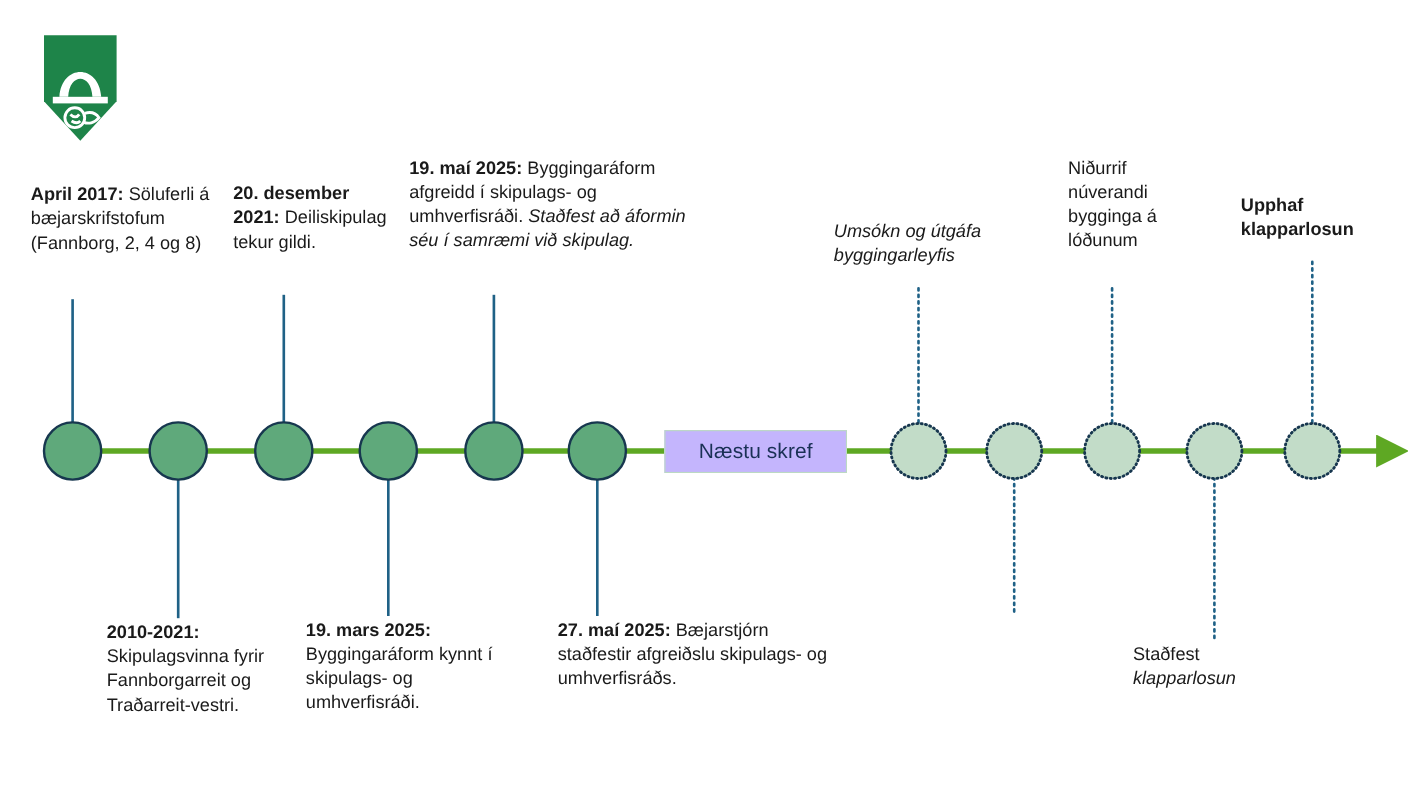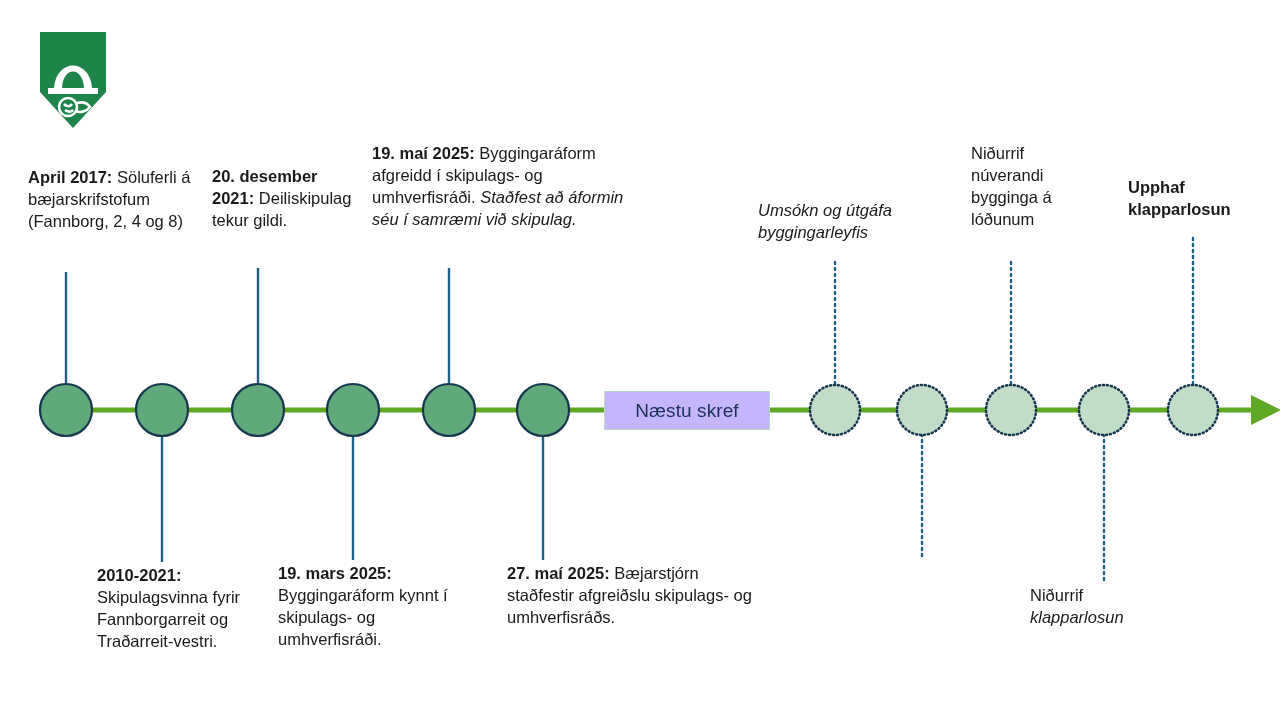--- a/index.html
+++ b/index.html
@@ -145,15 +145,15 @@
 <div class="label lbl-mai19"><span class="hd">19. maí 2025:</span> <span>Byggingaráform afgreidd í skipulags- og umhverfisráði.</span> <span class="it">Staðfest að áformin séu í samræmi við skipulag.</span></div>
 
 <div class="label lbl-mai27"><span class="hd">27. maí 2025:</span><span> Bæjarstjórn staðfestir afgreiðslu skipulags- og umhverfisráðs.</span></div>
 
 <div class="label lbl-umsokn"><span>Umsókn og útgáfa byggingarleyfis</span></div>
 
 <div class="label lbl-adstodu"><span></span></div>
 
 <div class="label lbl-nidurrif"><span>Niðurrif núverandi bygginga á lóðunum</span></div>
 
-<div class="label lbl-jardvinna"><span>Niðurrif</span><br><span class="it">klapparlosun</span></div>
+<div class="label lbl-jardvinna"><span>Staðfest</span><br><span class="it">klapparlosun</span></div>
 
 <div class="label lbl-upphaf bold"><span>Upphaf klapparlosun</span></div>
 
 </body></html>

